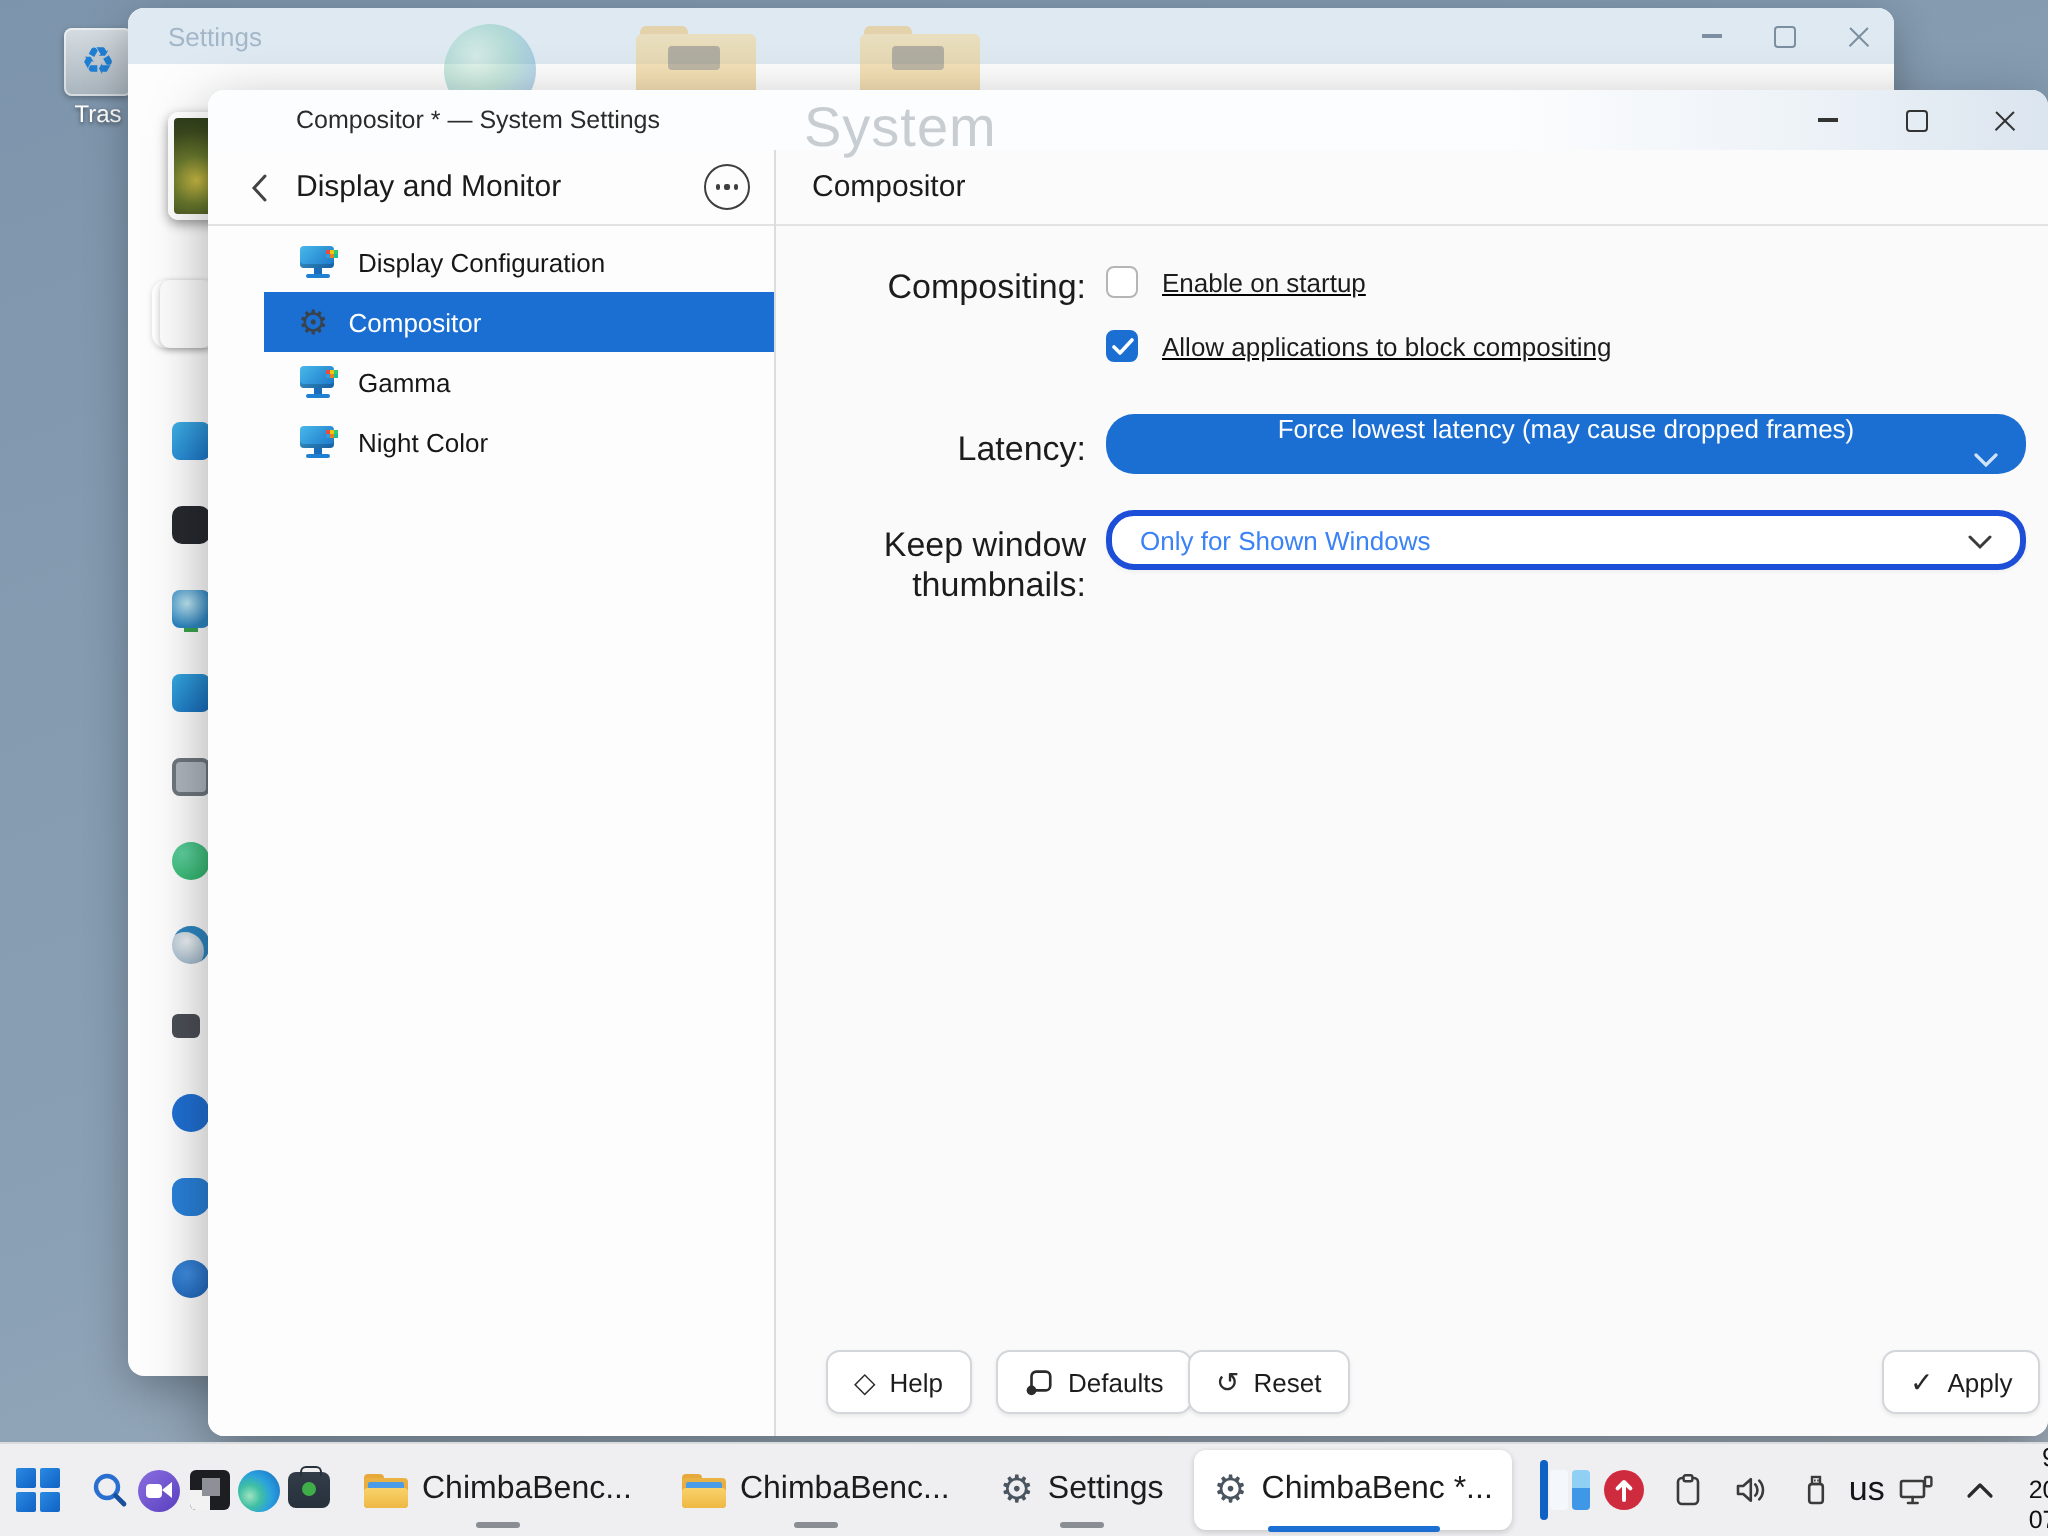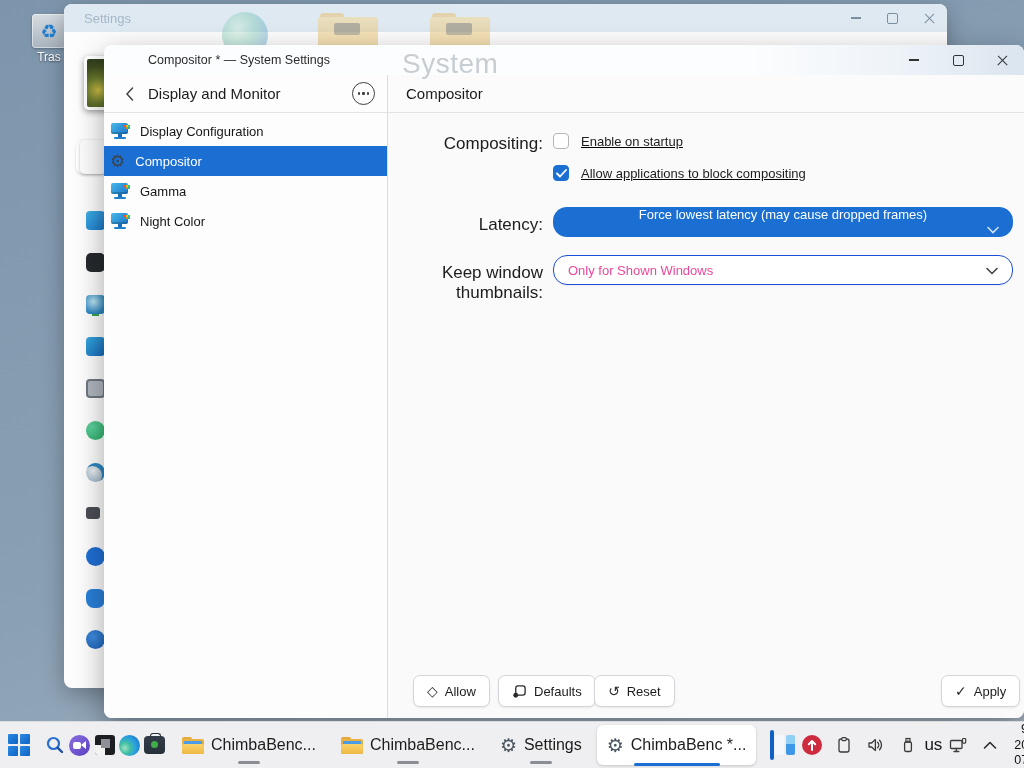--- a/index.html
+++ b/index.html
@@ -60,21 +60,21 @@
   .ctl-close i:before{transform:rotate(45deg);} .ctl-close i:after{transform:rotate(-45deg);}
   .fg-body{position:absolute;left:0;top:30px;right:0;bottom:0;display:flex;}
   
   .sidebar{width:283px;background:#fdfdfd;border-right:1px solid #dcdcdc;display:flex;flex-direction:column;}
   .side-header{height:37px;border-bottom:1px solid #e3e3e3;display:flex;align-items:center;padding:0 12px 0 14px;}
   .back-btn{width:22px;height:22px;display:flex;align-items:center;justify-content:center;}
   .side-header .ttl{flex:1;margin-left:8px;font-size:15px;color:#1b1b1b;}
   .overflow{width:21px;height:21px;border:1.4px solid #3f3f3f;border-radius:50%;display:flex;align-items:center;justify-content:center;gap:2px;}
   .overflow i{width:2.2px;height:2.2px;border-radius:50%;background:#3f3f3f;}
   .side-list{padding-top:3px;}
-  .side-item{height:30px;display:flex;align-items:center;padding-left:6px;gap:10px;font-size:13px;color:#161616;}
+  .side-item{height:30px;display:flex;align-items:center;padding-left:17px;gap:10px;font-size:13px;color:#161616;margin-left:28px;}
   .side-item.selected{background:#1b6fd3;color:#fff;}
   .gear-glyph{font-size:17px;line-height:1;color:#39434d;}
   .mon{width:20px;height:17px;position:relative;flex:0 0 auto;}
   .mon .scr{position:absolute;left:1px;top:0;width:17px;height:11px;border-radius:2px;
       background:linear-gradient(135deg,#47b9ea,#1b74c8);box-shadow:inset 0 -2px 0 rgba(0,0,0,.18);}
   .mon .px{position:absolute;right:4px;top:2px;width:2px;height:2px;background:#e74c3c;
       box-shadow:2px 0 0 #f1c40f,4px 0 0 #2ecc71,0 2px 0 #3498db,2px 2px 0 #e67e22,4px 2px 0 #1abc9c;}
   .mon .stand{position:absolute;left:8px;top:11px;width:4px;height:3px;background:#1b6cba;}
   .mon .base{position:absolute;left:4px;top:14px;width:12px;height:2px;background:#1f7fd0;border-radius:1px;}
   
@@ -87,21 +87,21 @@
   .chk{width:16px;height:16px;border-radius:4px;border:1px solid #b5b5b5;background:#fff;box-sizing:border-box;
       display:flex;align-items:center;justify-content:center;}
   .chk svg{display:none;}
   .chk.checked{background:#1b6fd3;border-color:#1b6fd3;}
   .chk.checked svg{display:block;}
   .chk-lbl{font-size:13px;color:#1c1c1c;}
   .combo{position:absolute;left:165px;width:460px;height:30px;border-radius:14px;box-sizing:border-box;
       display:flex;align-items:center;padding:0 14px;font-size:13px;}
   .combo .chev{margin-left:auto;}
   .combo.accent{background:#1b6fd3;color:#fff;flex-direction:column;}
-  .combo.plain{background:#fff;border:1px solid #1d4ed8;color:#ec4899;box-shadow:0 1px 2px rgba(0,0,0,.05);}
+  .combo.plain{background:#fff;border:3px solid #1d4ed8;color:#3b82f6;box-shadow:0 1px 2px rgba(0,0,0,.05);}
   
   .footer{height:43px;position:relative;}
   .btn{position:absolute;top:0;height:32px;background:#fff;border:1px solid #d3d6da;border-radius:7px;
       box-shadow:0 1px 2px rgba(0,0,0,.08);display:flex;align-items:center;gap:7px;padding:0 13px;
       font-size:13px;color:#1c1c1c;box-sizing:border-box;}
   .btn .bicon{font-size:14px;line-height:1;color:#2b2b2b;}
   
   .taskbar{position:absolute;left:0;right:0;bottom:0;height:46px;background:#efeff1;border-top:1px solid #dadbdd;
       display:flex;align-items:center;z-index:10;}
   .tb-start{width:36px;height:36px;margin-left:8px;display:flex;align-items:center;justify-content:center;}
@@ -294,21 +294,21 @@
           <span class="chev">
             <svg width="12" height="8" viewBox="0 0 12 8">
                 <path d="M1 1.5 6 6.5 11 1.5" stroke="#3c3c3c" stroke-width="1.5" fill="none" stroke-linecap="round"></path>
               </svg>
           </span>
         </div>
       </div>
       <div class="footer">
         <div class="btn" style="left:25px;">
           <span class="bicon">◇</span>
-          <span>Allow</span>
+          <span>Help</span>
         </div>
         <div class="btn" style="left:110px;">
           <span class="bicon">
             <svg width="15" height="15" viewBox="0 0 16 16">
                 <rect x="4" y="3" width="10" height="10" rx="2.5" fill="none" stroke="#2b2b2b" stroke-width="1.4"></rect>
                 <circle cx="4" cy="13" r="2.6" fill="#2b2b2b"></circle>
               </svg>
           </span>
           <span>Defaults</span>
         </div>

